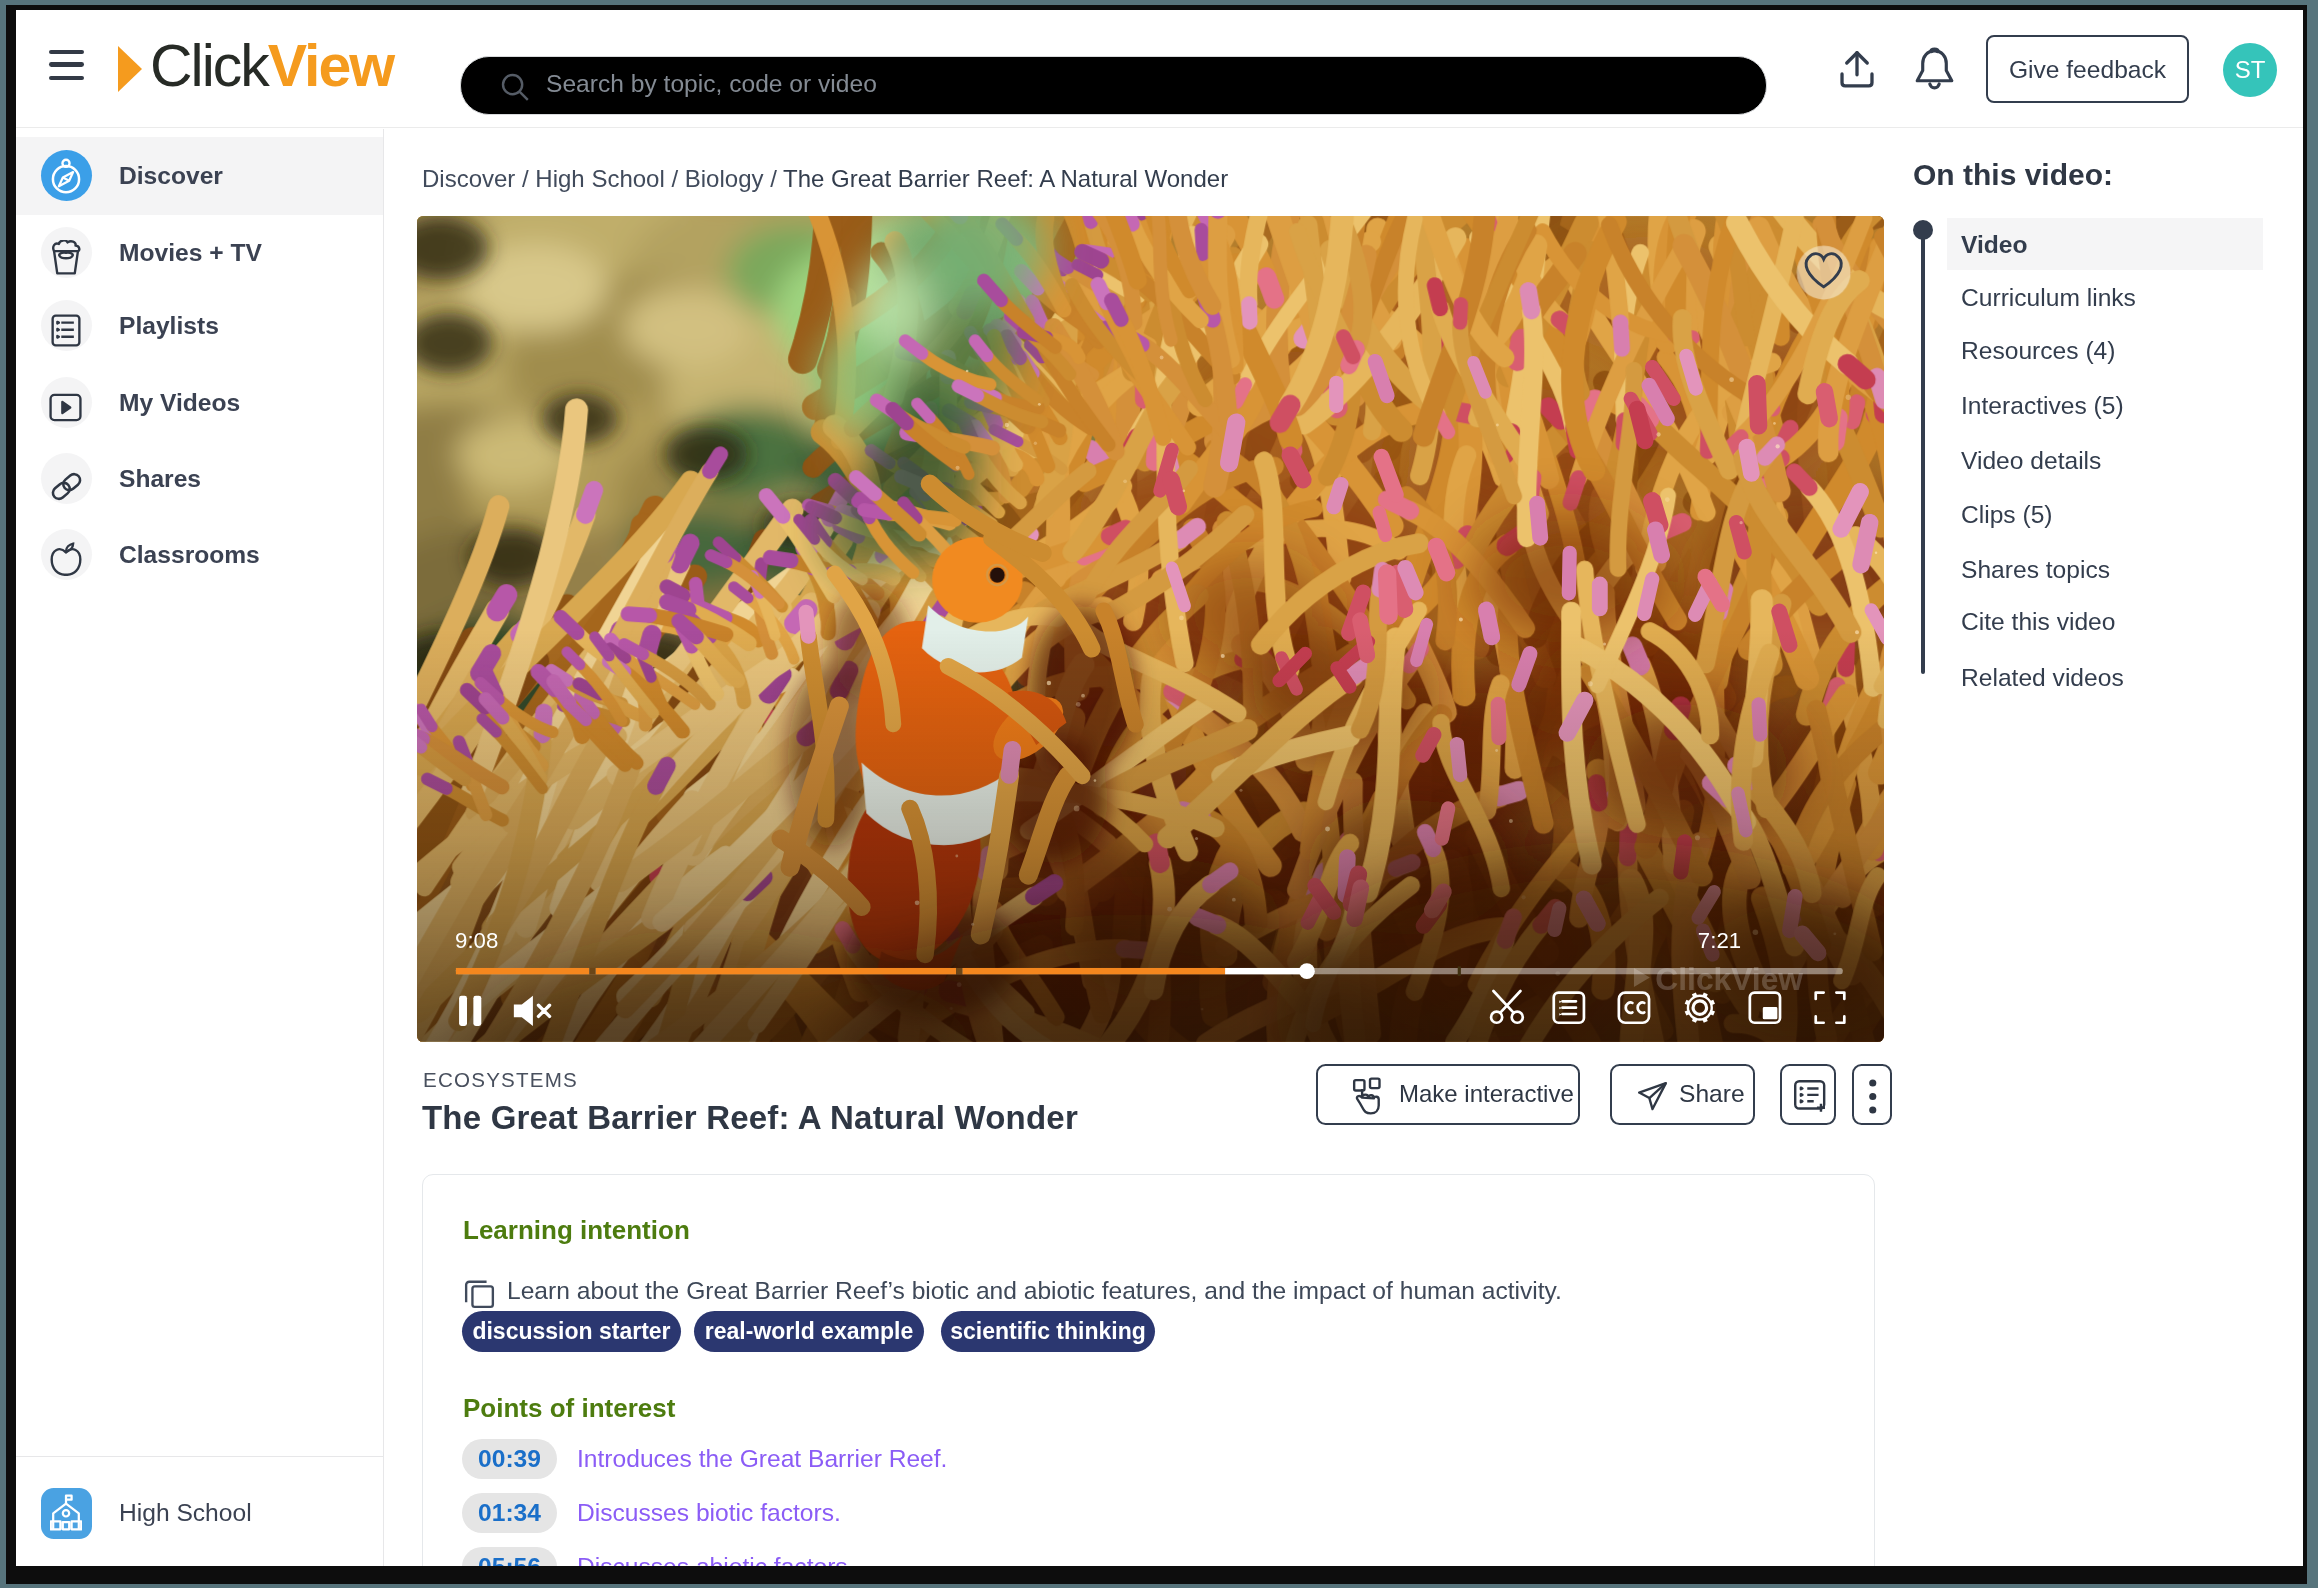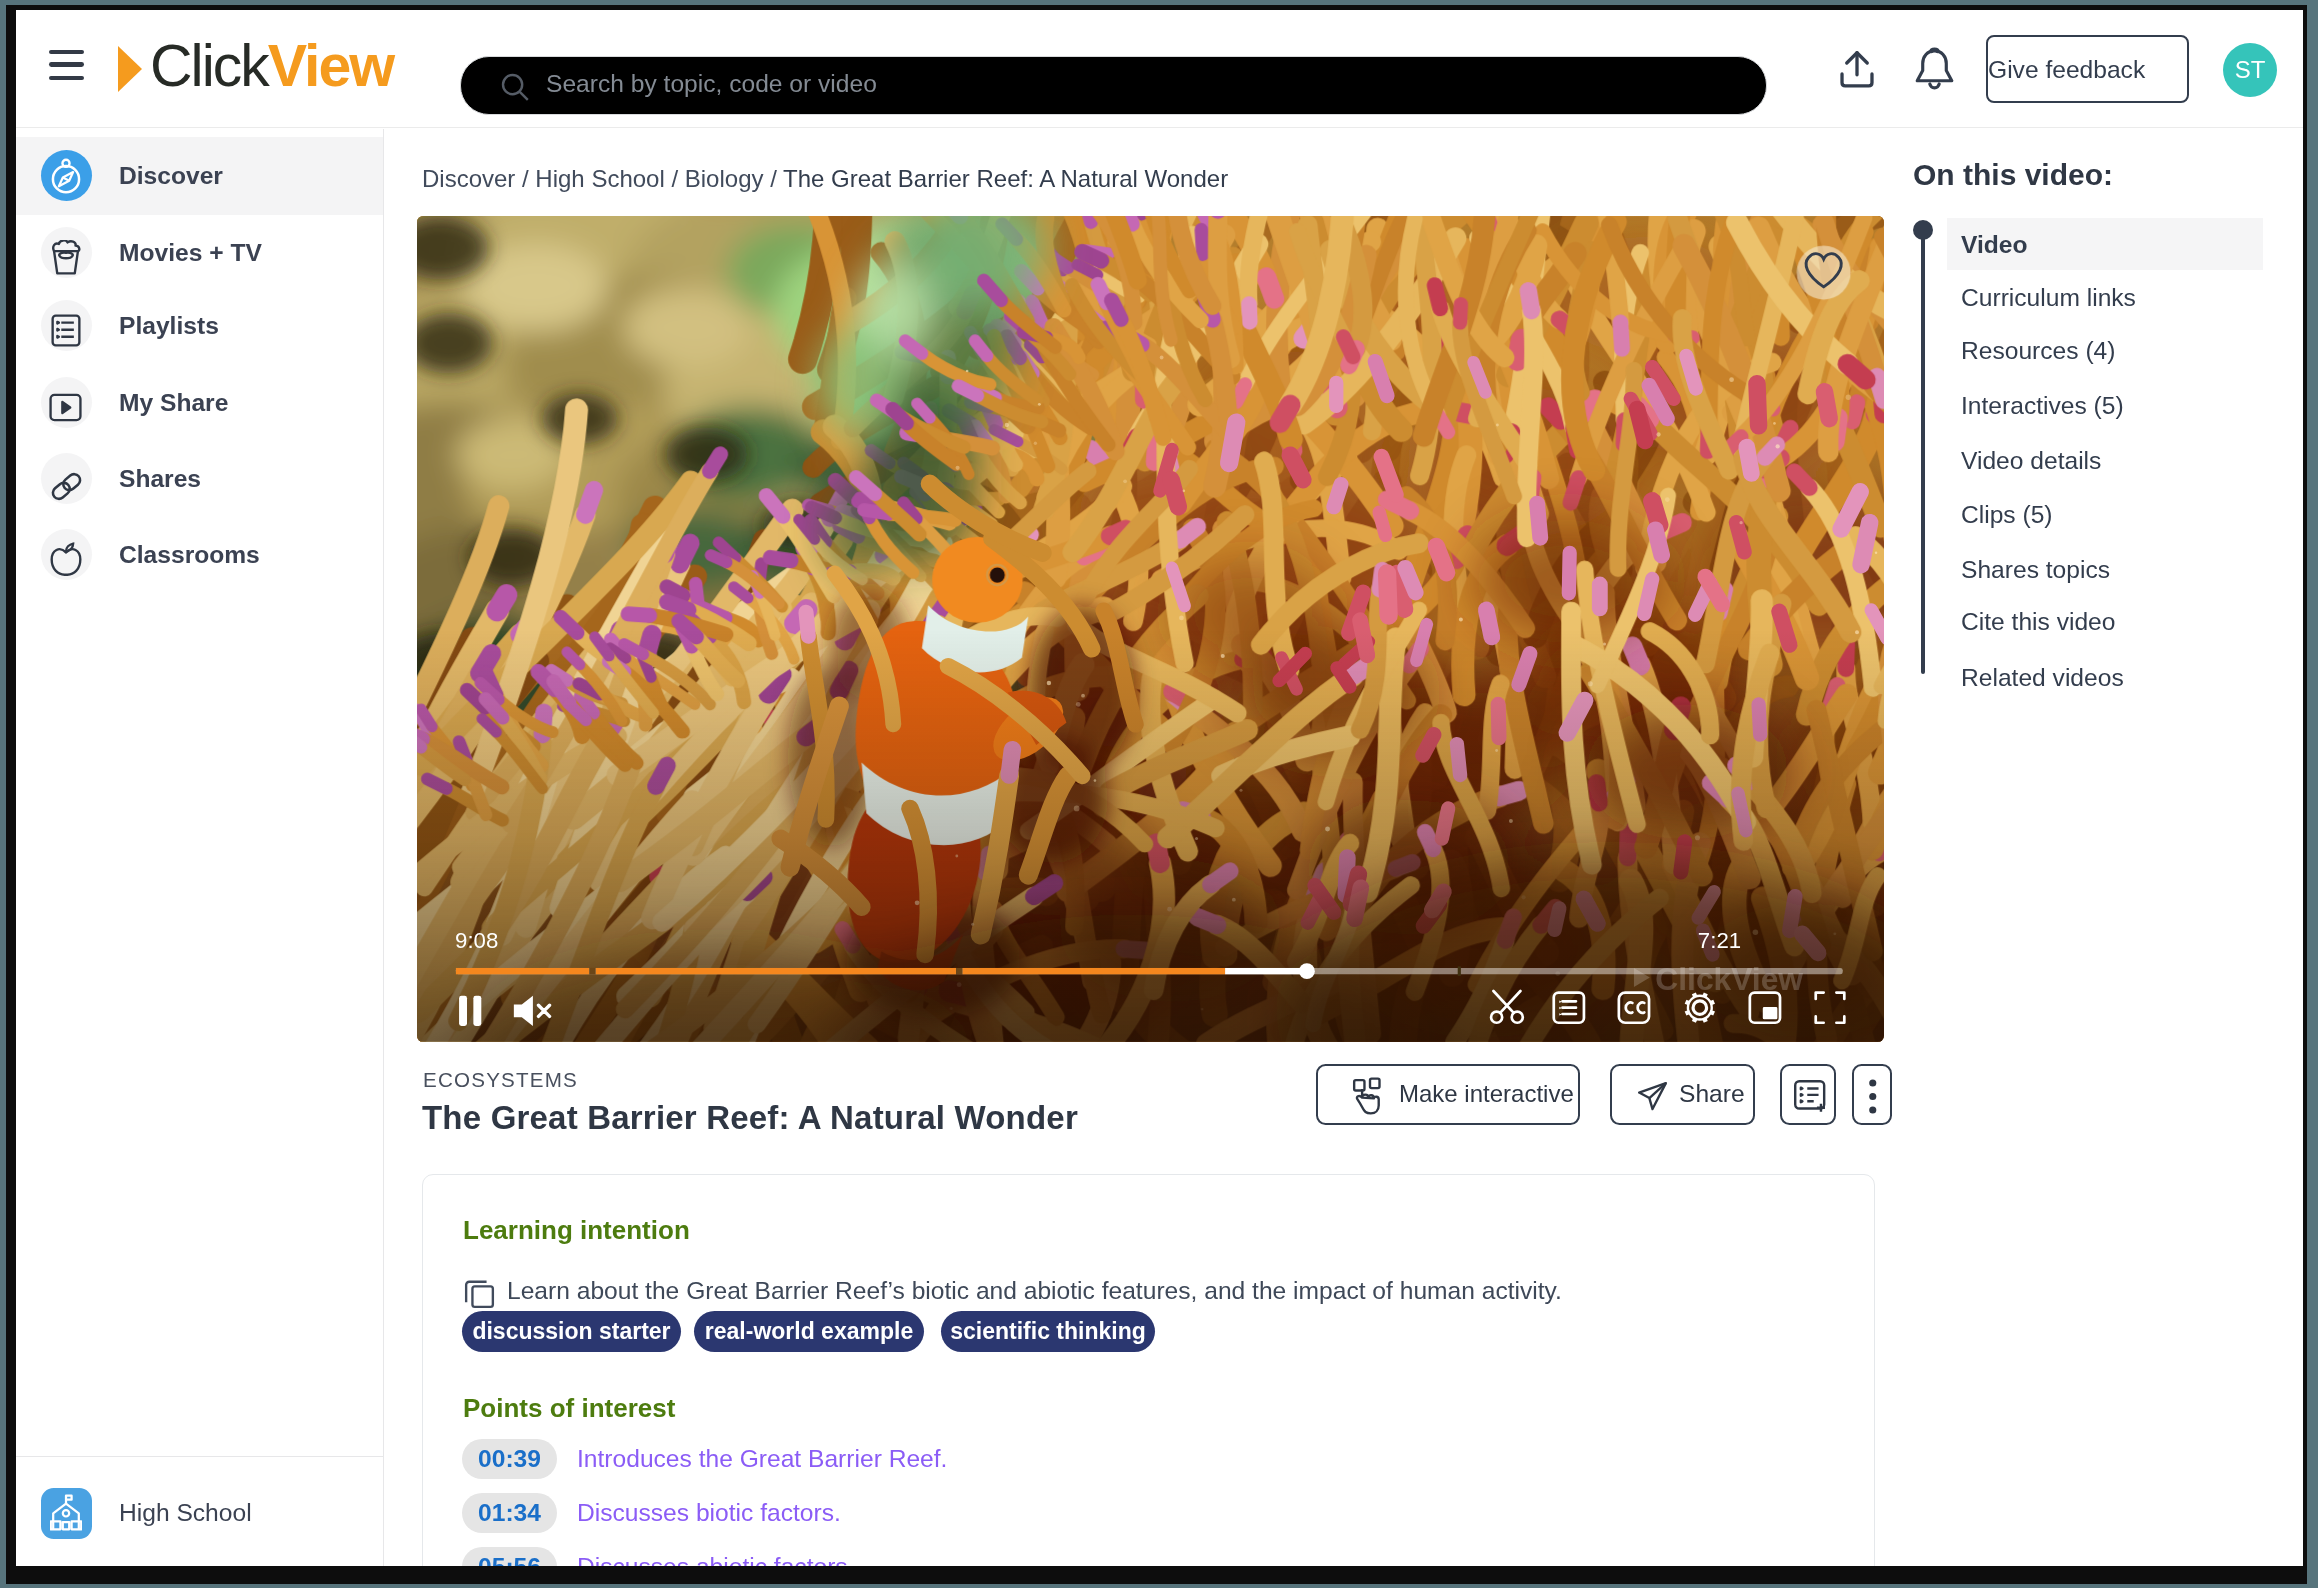--- a/index.html
+++ b/index.html
@@ -11,21 +11,21 @@
 .header{position:absolute;left:0;top:0;width:2287px;height:118px;background:#fff;border-bottom:1.6px solid #ebebeb}
 .burger{position:absolute;left:33px;top:40px;width:35px;height:30px}
 .burger span{position:absolute;left:0;width:35px;height:4.8px;border-radius:2.4px;background:#333a46}
 .burger span:nth-child(1){top:0}.burger span:nth-child(2){top:12.7px}.burger span:nth-child(3){top:26px}
 .logo-tri{position:absolute;left:102px;top:36px;width:0;height:0;border-left:24px solid #f59b1e;border-top:23px solid transparent;border-bottom:23px solid transparent}
 .logo-text{position:absolute;left:134px;top:22px;font-size:59px;font-weight:400;letter-spacing:-2px;color:#272b26}
 .logo-text b{color:#f59b1e;font-weight:700}
 .search{position:absolute;left:444px;top:46px;width:1307px;height:59px;border:1.6px solid #d8dadc;border-radius:29px;background:#000000}
 .search .ph{position:absolute;left:85px;top:13.5px;font-size:24.6px;color:#848b94}
 .hicon{position:absolute;top:0;left:0}
-.gf-btn{position:absolute;left:1970px;top:25.4px;width:203px;height:68px;border:2px solid #333d4d;border-radius:8px;background:#fff;color:#333d4d;font-size:24.6px;text-align:left;line-height:65px}
+.gf-btn{position:absolute;left:1970px;top:25.4px;width:203px;height:68px;border:2px solid #333d4d;border-radius:8px;background:#fff;color:#333d4d;font-size:24.6px;text-align:center;line-height:65px}
 .avatar{position:absolute;left:2207px;top:33px;width:54px;height:54px;border-radius:50%;background:#35c4ba;color:#fff;font-size:24px;text-align:center;line-height:54px}
 
 .sidebar{position:absolute;left:0;top:119px;width:368px;height:1437px;background:#fff;border-right:1.6px solid #e7e7e9}
 .srow{position:absolute;left:0;width:367px;height:78px}
 .srow.active{background:#f4f4f5}
 .srow .ic{position:absolute;left:24.6px;top:13.5px;width:51px;height:51px;border-radius:50%;background:#f4f4f5}
 .srow .lb{position:absolute;left:103px;top:50%;transform:translateY(-50%);font-size:24.6px;color:#3b4252;font-weight:700}
 .sfoot-line{position:absolute;left:0;top:1327px;width:368px;height:1.6px;background:#e7e7e9}
 .sfoot{position:absolute;left:24.6px;top:1359px;width:51px;height:51px;border-radius:12.7px;background:#4aa2e2}
 .sfoot-lb{position:absolute;left:103px;top:1370px;font-size:24.6px;color:#3b4252;font-weight:500}
@@ -112,21 +112,21 @@
           <path d="M8 10 L10 11 L8 12 Z M8 19 L10 20 L8 21 Z M8 28 L10 29 L8 30 Z" fill="#2f3744"></path>
         </svg>
       <div class="lb">Playlists</div>
     </div>
     <div class="srow" style="top:235px">
       <div class="ic"></div>
       <svg class="hicon" style="left:33px;top:29px" width="33" height="29" viewBox="0 0 42 36" fill="none" stroke="#2f3744" stroke-width="3" stroke-linejoin="round">
           <rect x="2" y="2" width="38" height="32" rx="5"></rect>
           <path d="M17 11 L27 18 L17 25 Z" fill="#2f3744"></path>
         </svg>
-      <div class="lb">My Share</div>
+      <div class="lb">My Videos</div>
     </div>
     <div class="srow" style="top:311px">
       <div class="ic"></div>
       <svg class="hicon" style="left:33px;top:29px" width="35" height="35" viewBox="0 0 44 44" fill="none" stroke="#2f3744" stroke-width="3.2" stroke-linecap="round">
           <g transform="rotate(-40 22 22)">
             <rect x="2" y="14.5" width="23" height="15" rx="7.5"></rect>
             <rect x="19" y="14.5" width="23" height="15" rx="7.5"></rect>
           </g>
         </svg>
       <div class="lb">Shares</div>

